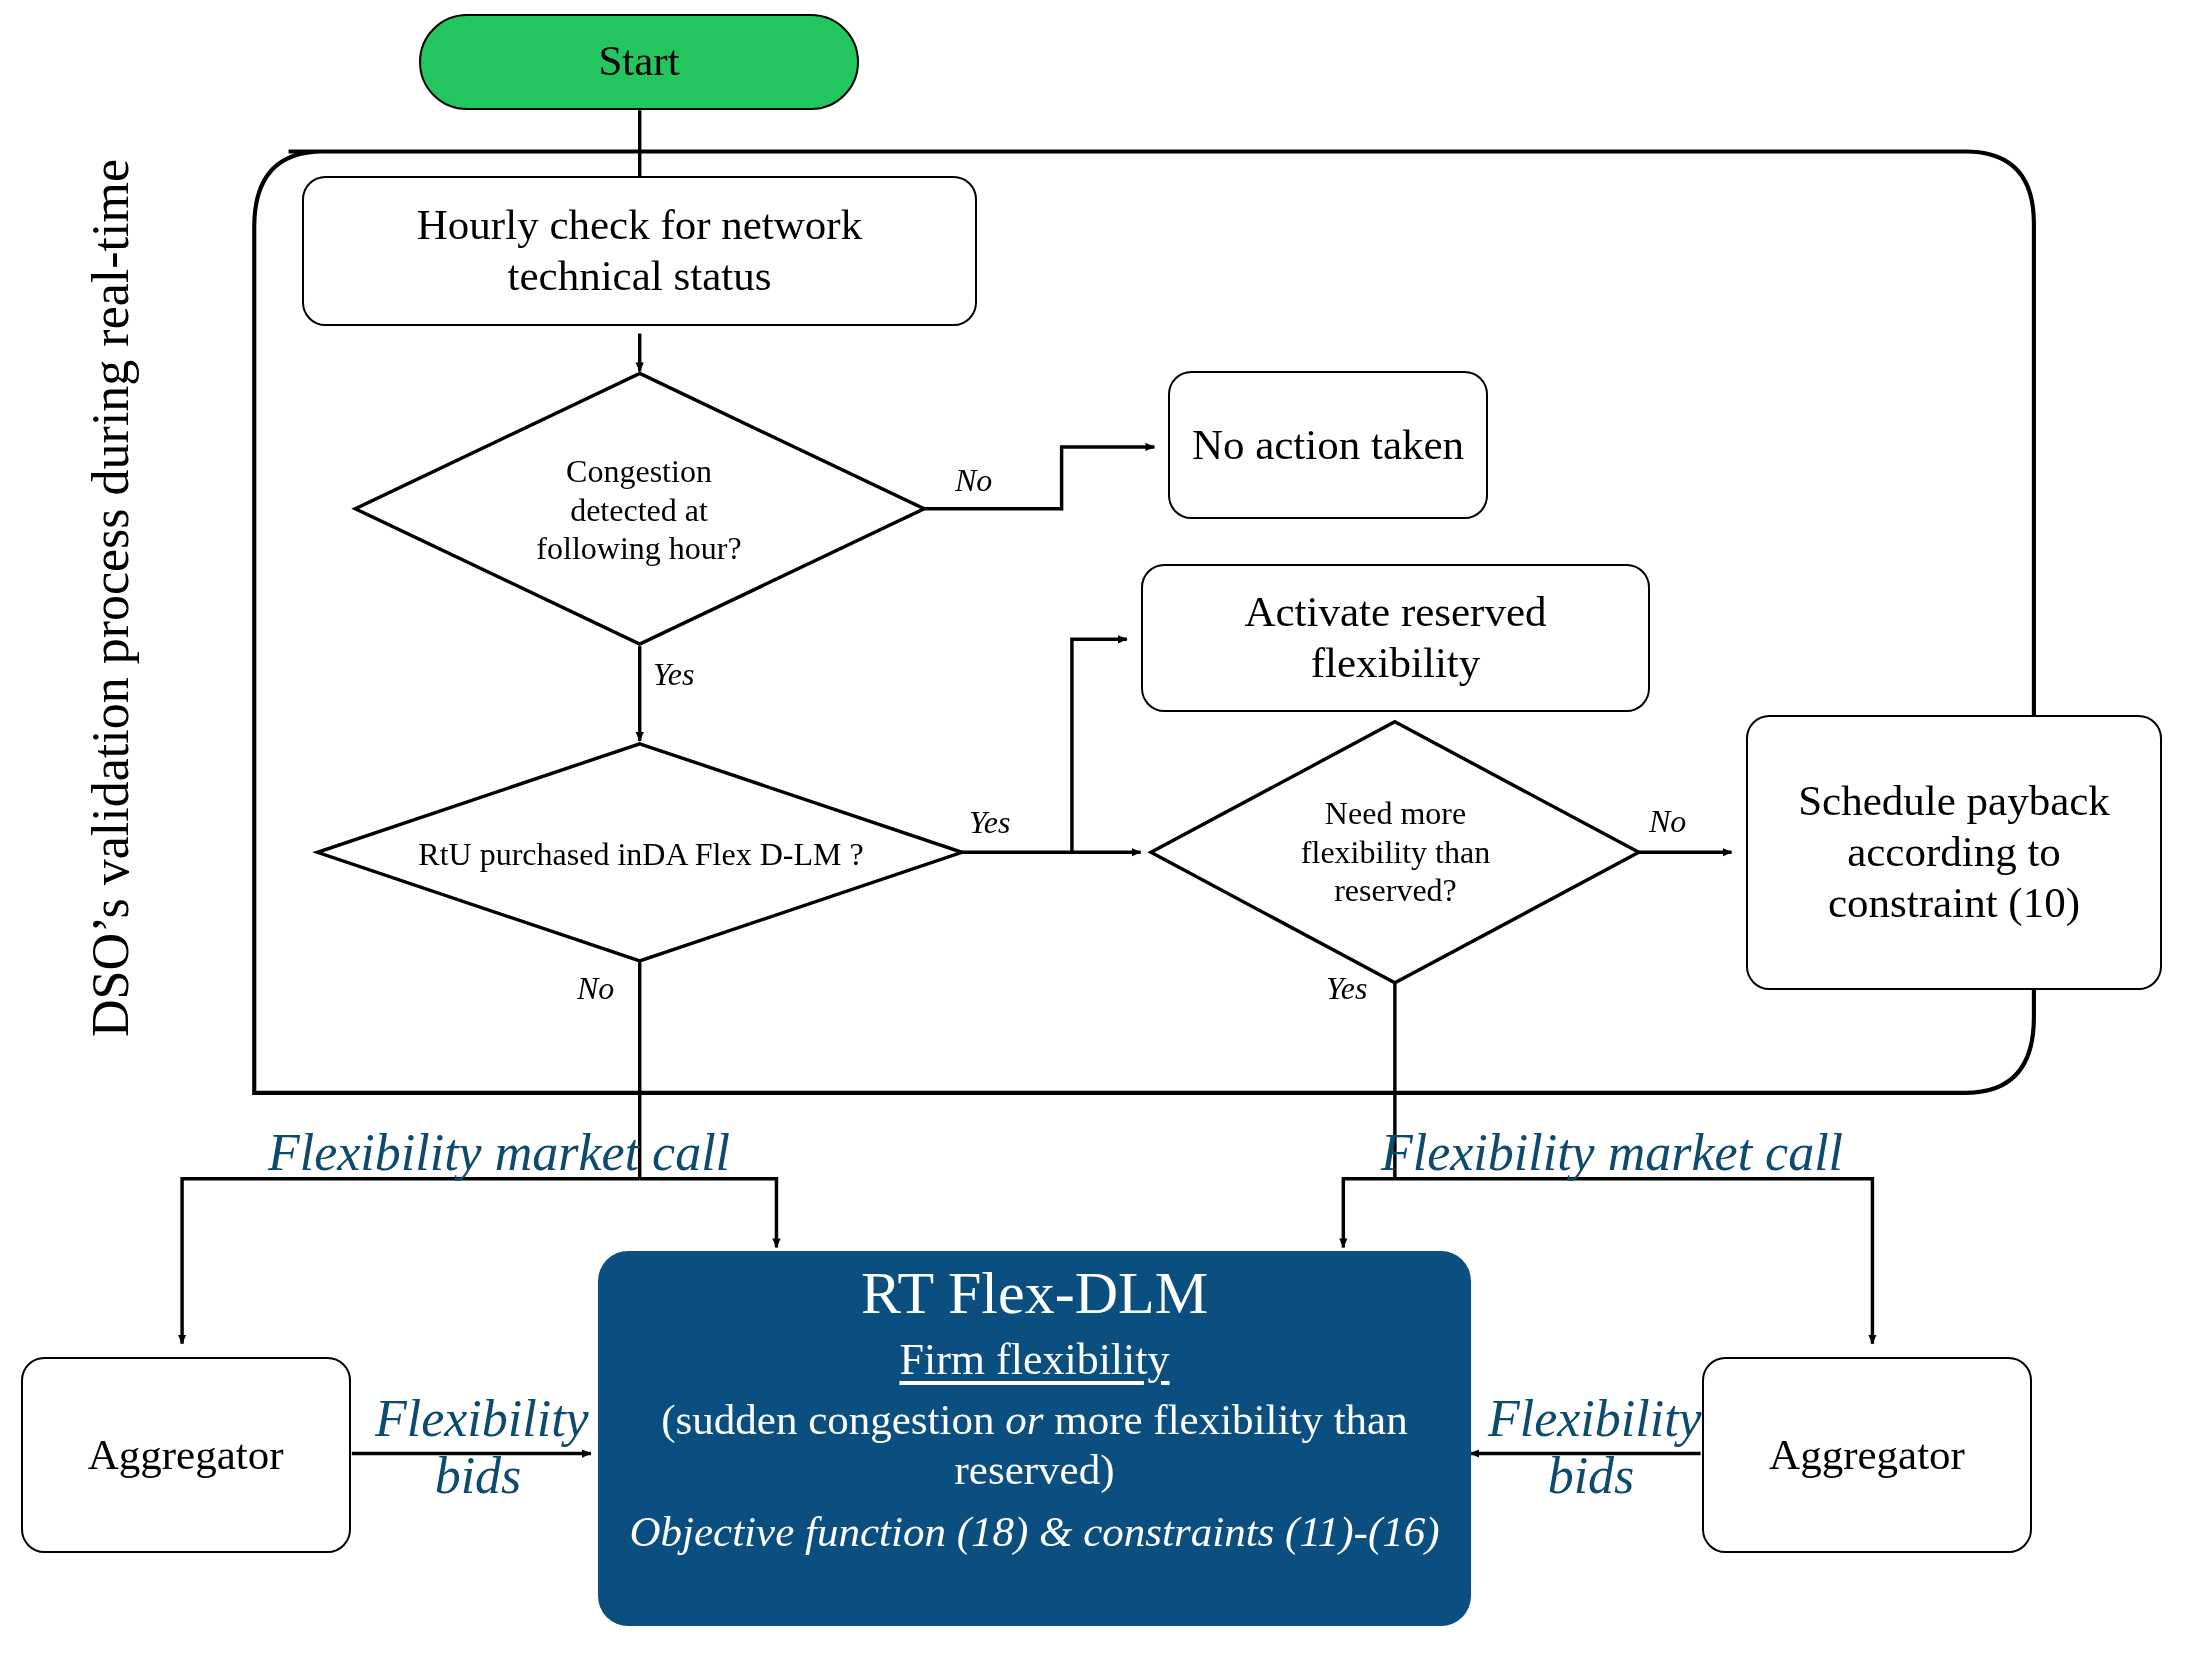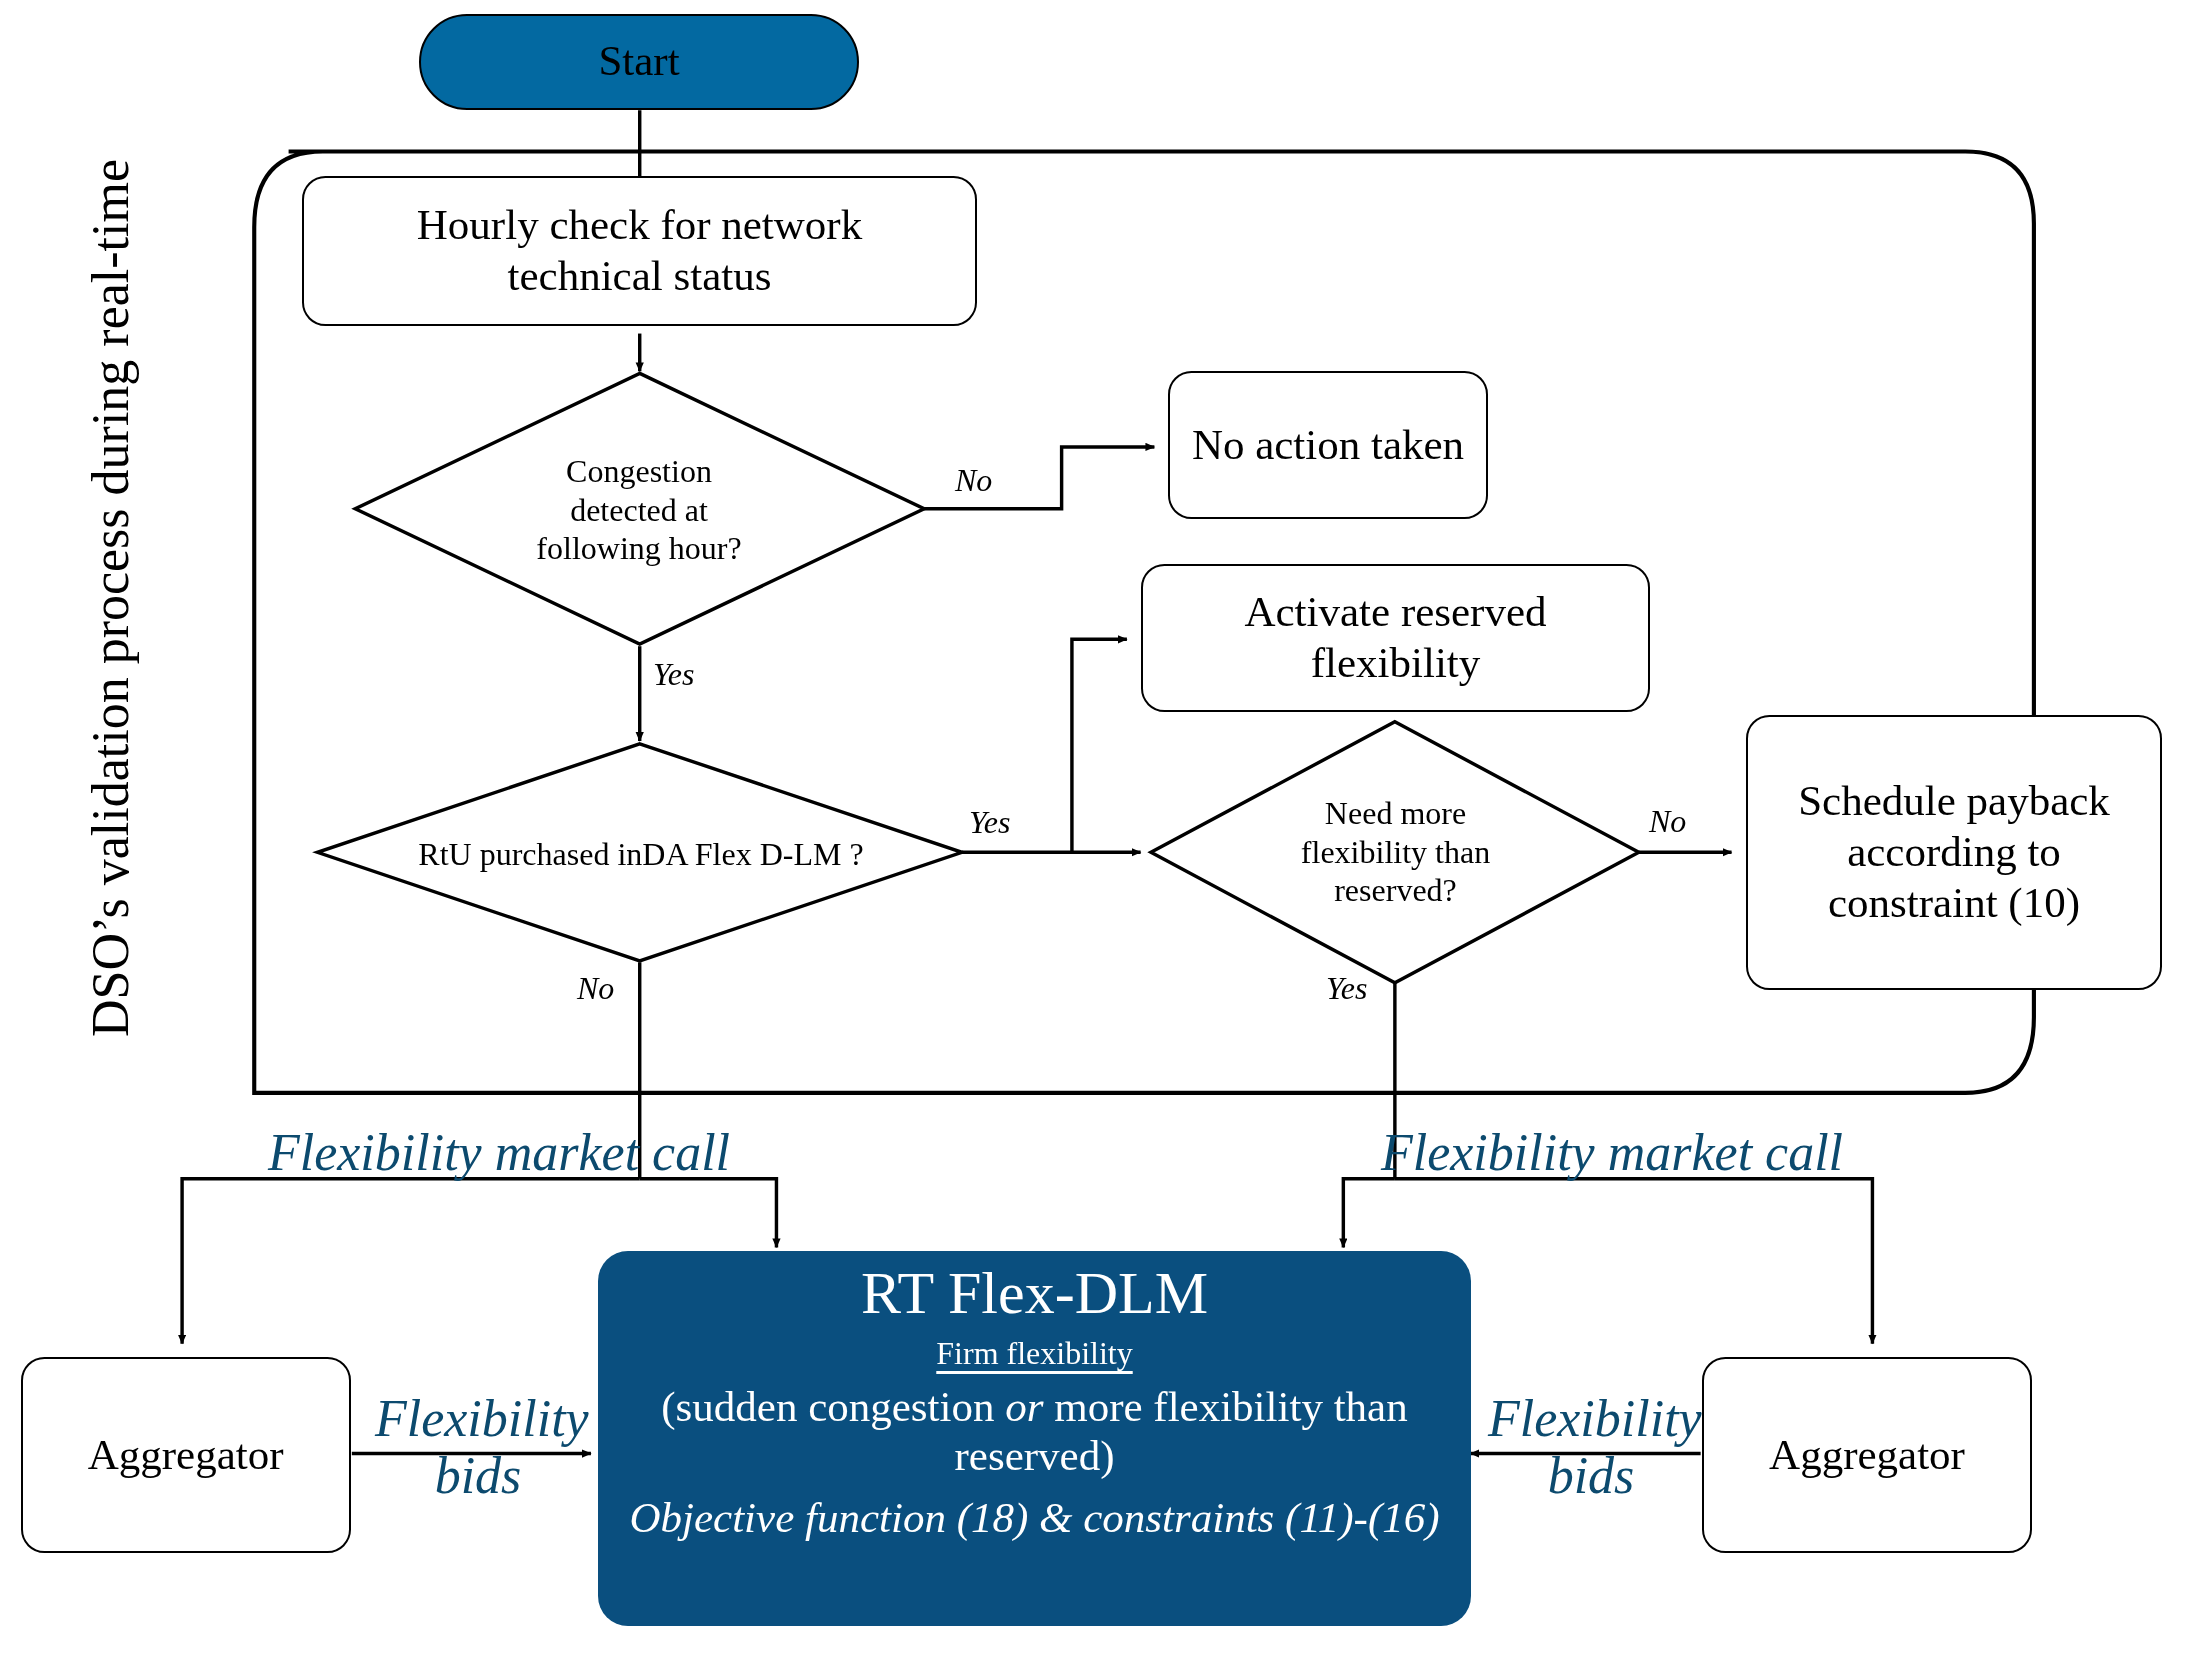--- a/index.html
+++ b/index.html
@@ -34,21 +34,21 @@
   }
   .rbox {
     border: 2.7px solid #000000;
     border-radius: 23.4px;
     background: #ffffff;
     font-size: 43px;
   }
   .stadium {
     border: 2.7px solid #000000;
     border-radius: 687px;
-    background: #0369a1;
+    background: #22c55e;
     font-size: 43px;
   }
   .diamond-label {
     position: absolute;
     display: flex;
     align-items: center;
     justify-content: center;
     text-align: center;
     font-size: 32px;
     color: #000000;
@@ -89,21 +89,21 @@
     color: #ffffff;
     display: flex;
     flex-direction: column;
     align-items: center;
     justify-content: flex-start;
     text-align: center;
     padding: 11px 19px 12.4px 19px;
     gap: 8px;
   }
   #market-box .mb-title { font-size: 60px; line-height: 1.05; margin-bottom: 2.7px; }
-  #market-box .mb-sub  { font-size: 32px; text-decoration: underline; text-underline-offset: 6.9px; line-height: 1.1; margin-bottom: 2.7px;}
+  #market-box .mb-sub  { font-size: 44px; text-decoration: underline; text-underline-offset: 6.9px; line-height: 1.1; margin-bottom: 2.7px;}
   #market-box .mb-body { font-size: 43px; line-height: 1.16; }
   #market-box .mb-body i { font-style: italic; }
   #market-box .mb-obj  { font-size: 43px; font-style: italic; line-height: 1.16; margin-top: 4.1px; }
 </style>
 </head>
 <body>
 
 <div id="root">
 
   <svg class="layer" viewBox="0 0 3209 2415">

